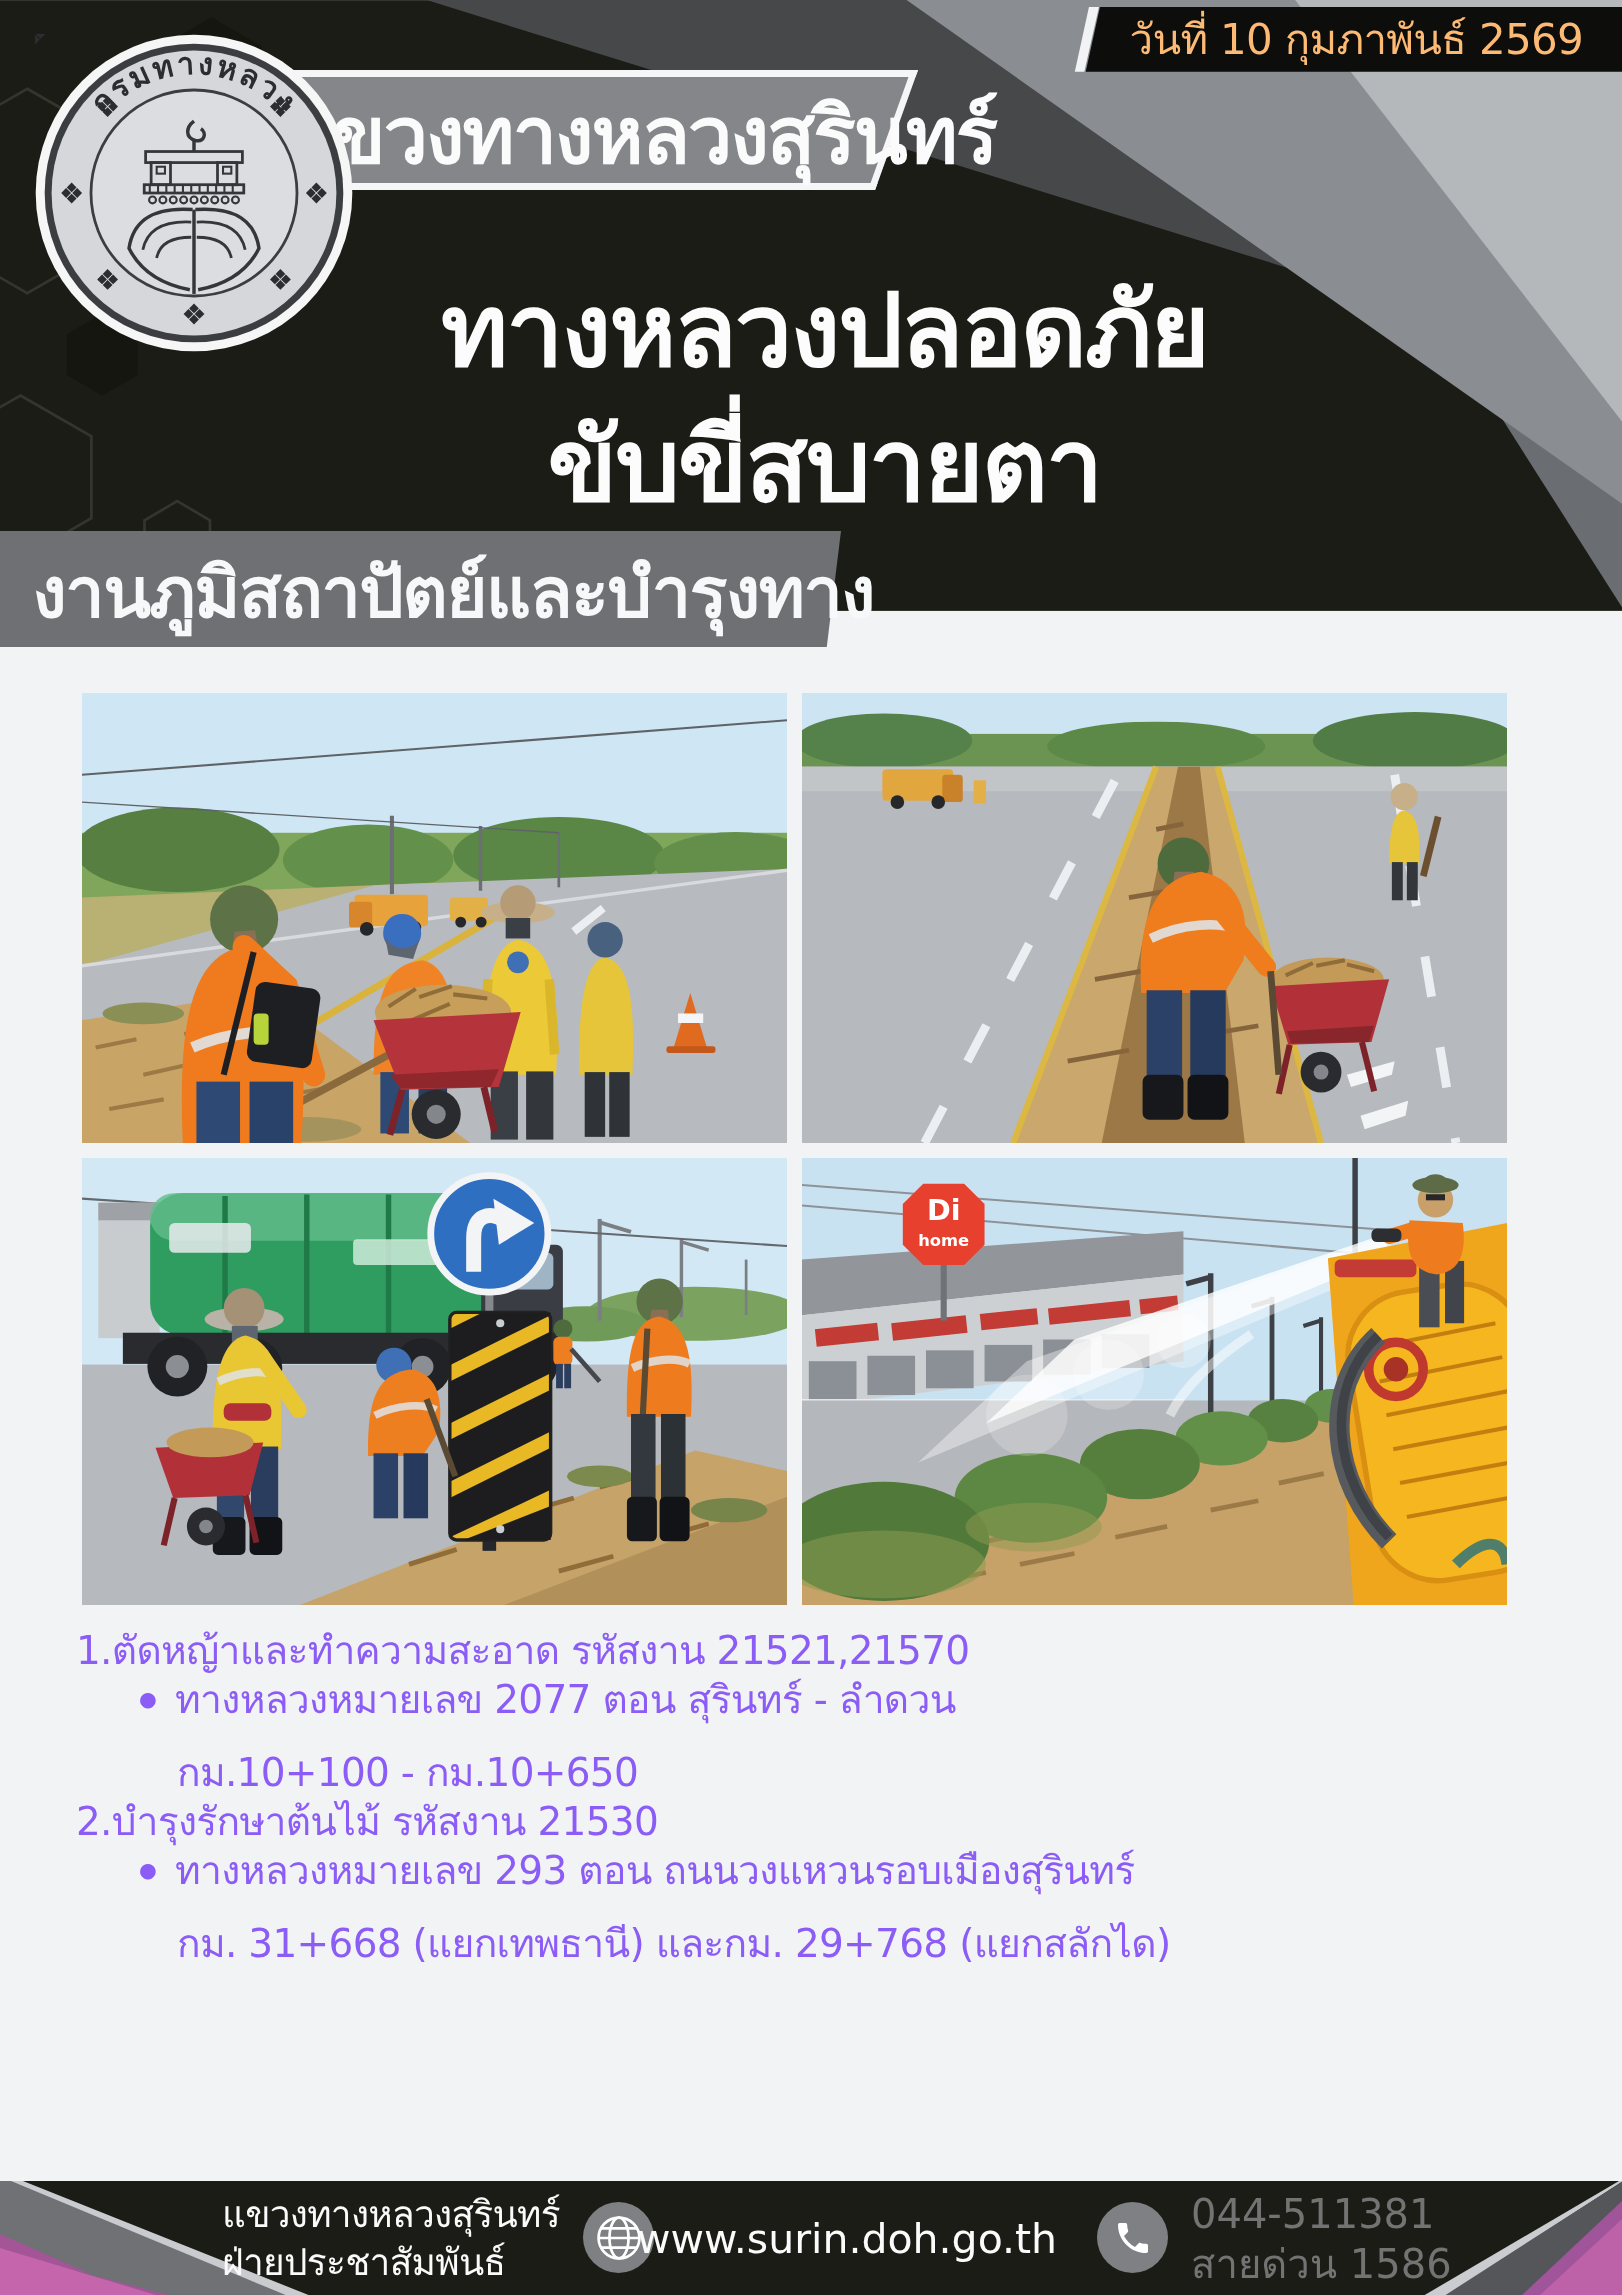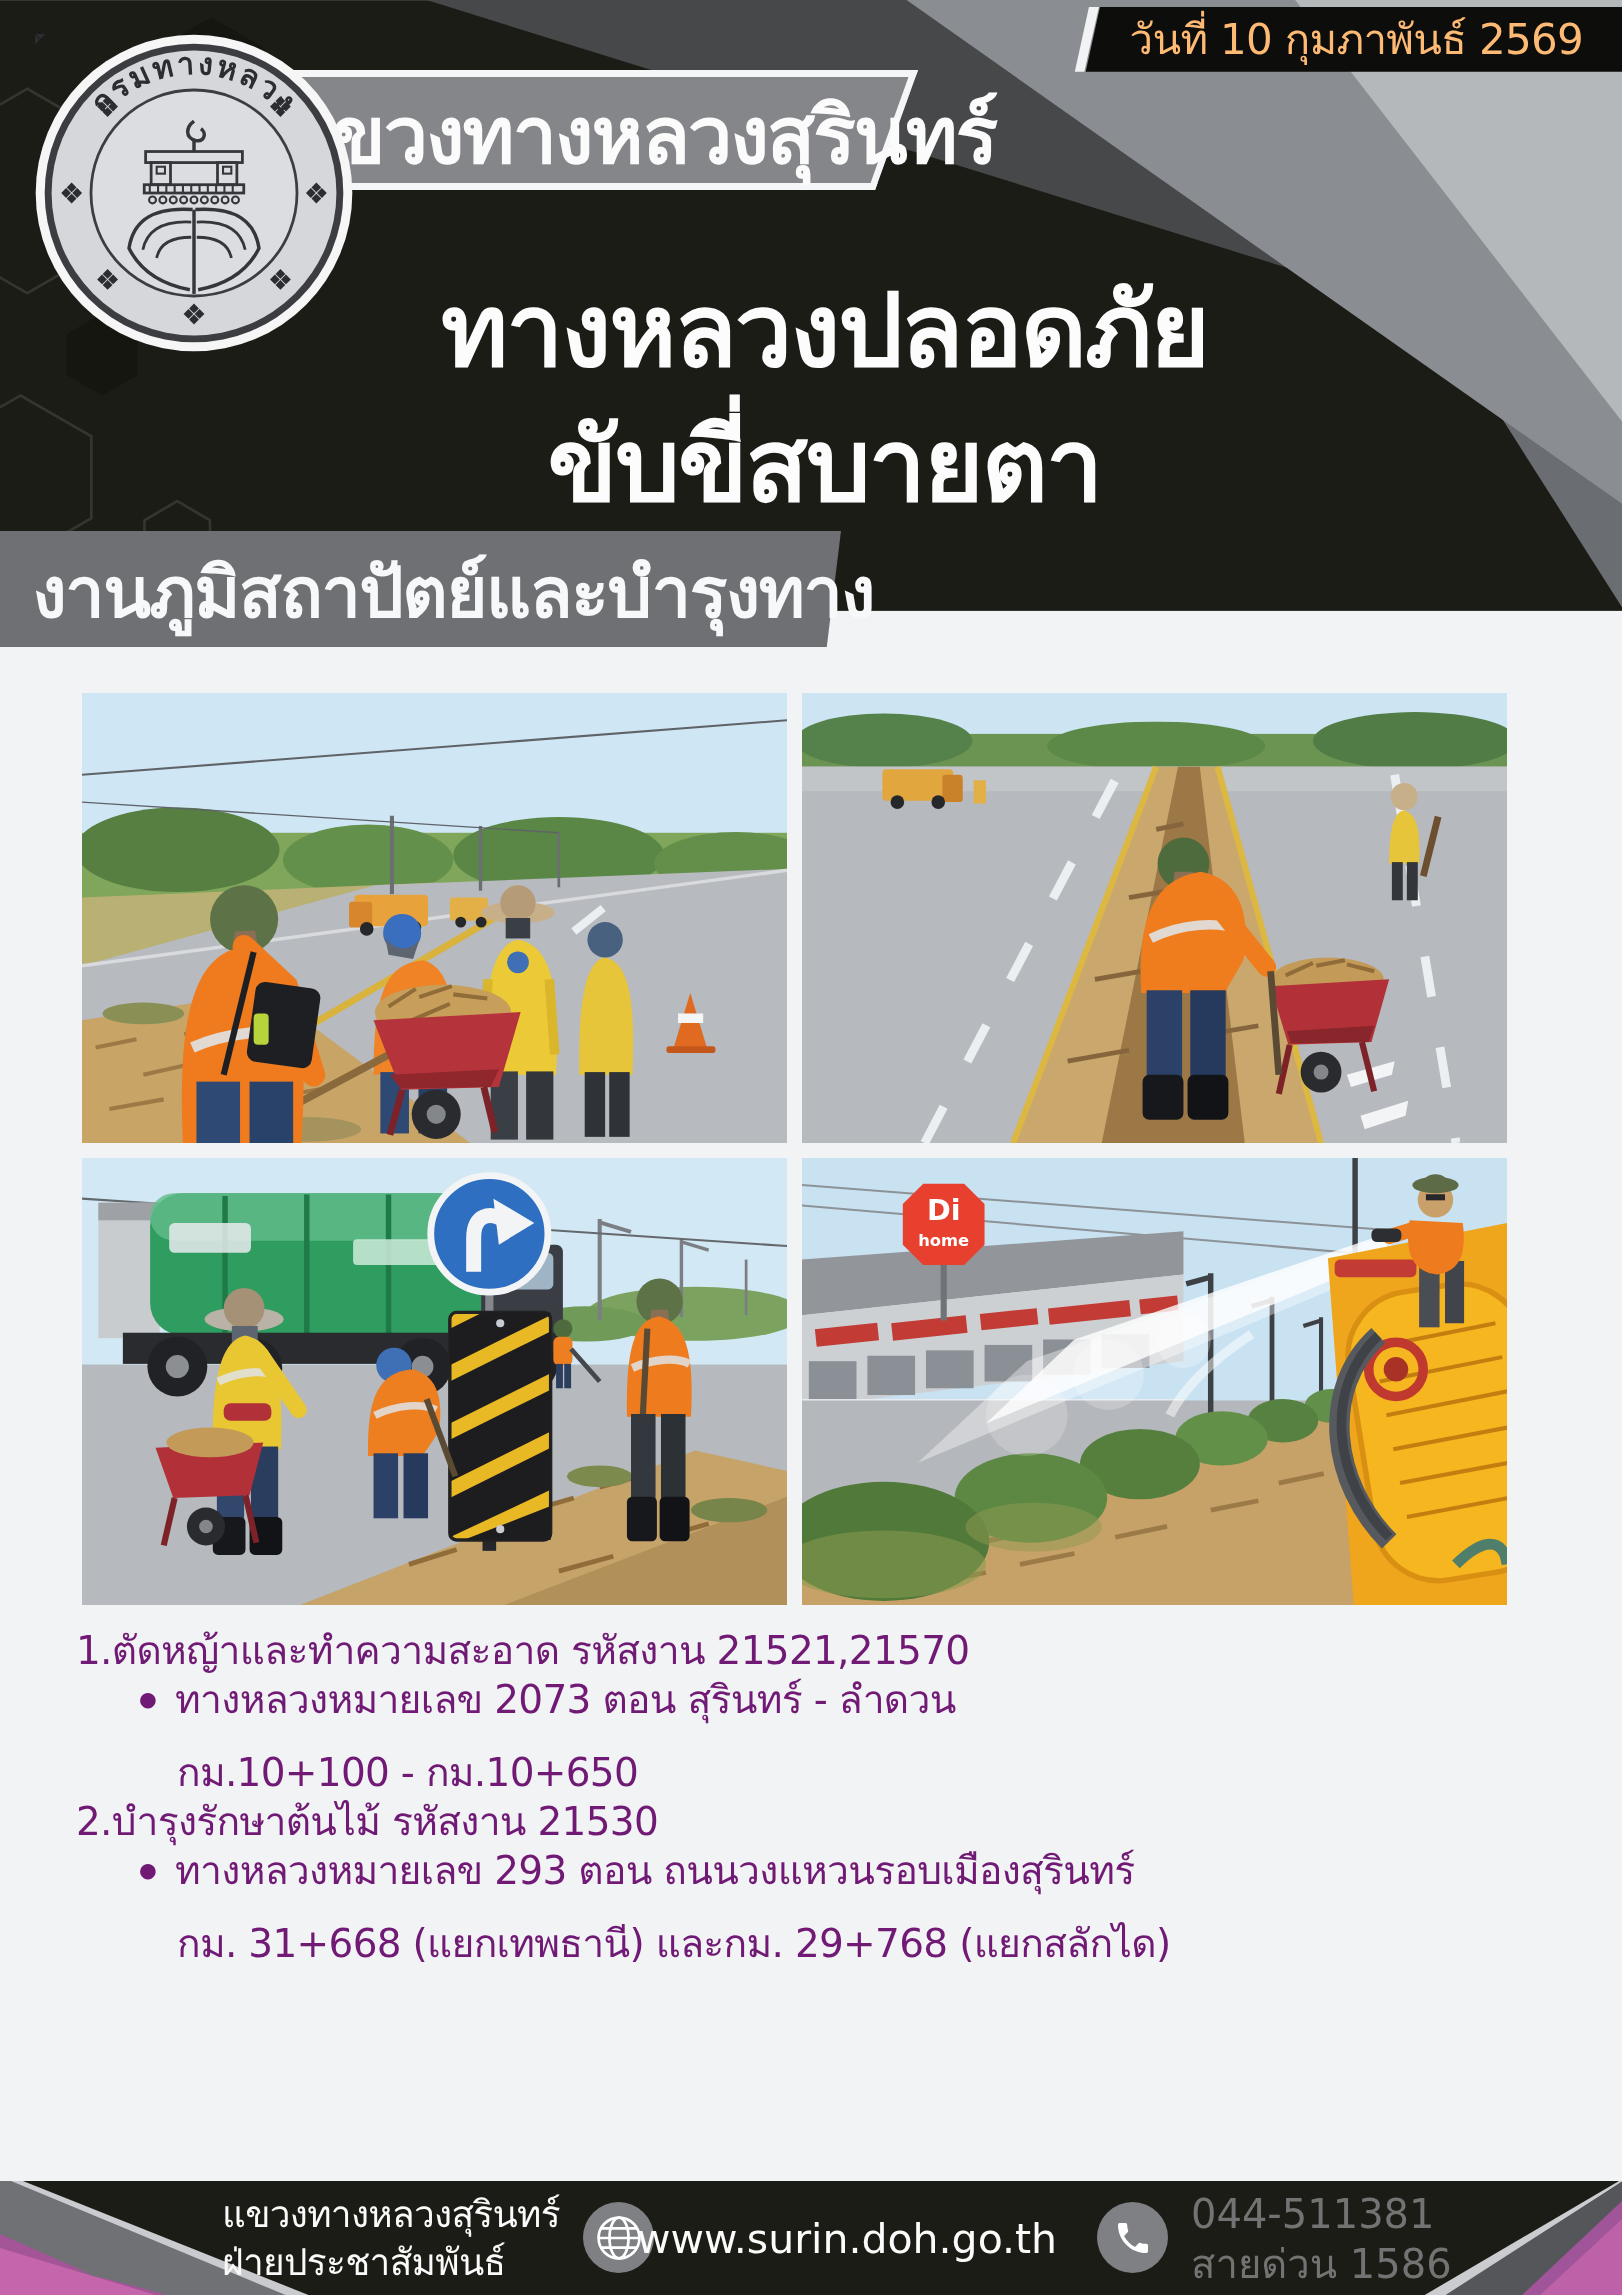--- a/index.html
+++ b/index.html
@@ -33,21 +33,21 @@
   .section-band .txt{position:absolute;left:60px;top:5.5px;transform:skewX(7deg);
     font-size:70px;font-weight:800;color:#f7f8f9;letter-spacing:-1.4px;white-space:nowrap;}
 
   
   .photos{left:82px;top:693px;display:grid;grid-template-columns:705px 705px;
     grid-template-rows:450px 447px;column-gap:14.3px;row-gap:10.2px;gap:15px;}
   .photo{width:100%;height:100%;overflow:hidden;background:#cfe3ef;}
   .photo svg{display:block;width:100%;height:100%;}
 
   
-  .work-list{left:76px;top:1626px;width:1431px;color:#701a75;font-size:39px;
+  .work-list{left:76px;top:1626px;width:1431px;color:#8b5cf6;font-size:39px;
     line-height:49px;font-weight:500;letter-spacing:-0.7px;}
   .work-heading{white-space:nowrap;}
   .bullet-row{padding-left:63px;display:flex;align-items:flex-start;white-space:nowrap;}
   .bullet-row::before{content:"●";font-size:20.4px;line-height:49px;margin-right:19px;}
   .km-row{padding-left:101px;white-space:nowrap;margin-top:24px;}
 
   
   .footer{left:0;top:2181px;width:1623px;height:115px;background:#1b1c15;overflow:hidden;}
   .f-deco{position:absolute;top:0;left:0;width:100%;height:100%;}
   .ft-gray-l{position:absolute;inset:0;background:#6f7175;
@@ -519,21 +519,21 @@
           <ellipse cx="930" cy="40" rx="34" ry="12" fill="#5d6b46"></ellipse>
           <path d="M910,40 a20,16 0 0 1 40,0 Z" fill="#5d6b46"></path>
         </g>
       </svg>
     </div>
   </div>
 
   <div class="abs work-list">
     <div class="work-heading">1.ตัดหญ้าและทำความสะอาด รหัสงาน 21521,21570</div>
     <div class="bullet-row">
-      <span>ทางหลวงหมายเลข 2073 ตอน สุรินทร์ - ลำดวน</span>
+      <span>ทางหลวงหมายเลข 2077 ตอน สุรินทร์ - ลำดวน</span>
     </div>
     <div class="km-row">กม.10+100 - กม.10+650</div>
     <div class="work-heading">2.บำรุงรักษาต้นไม้ รหัสงาน 21530</div>
     <div class="bullet-row">
       <span>ทางหลวงหมายเลข 293 ตอน ถนนวงแหวนรอบเมืองสุรินทร์</span>
     </div>
     <div class="km-row">กม. 31+668 (แยกเทพธานี) และกม. 29+768 (แยกสลักได)</div>
   </div>
 
   <div class="abs footer">

